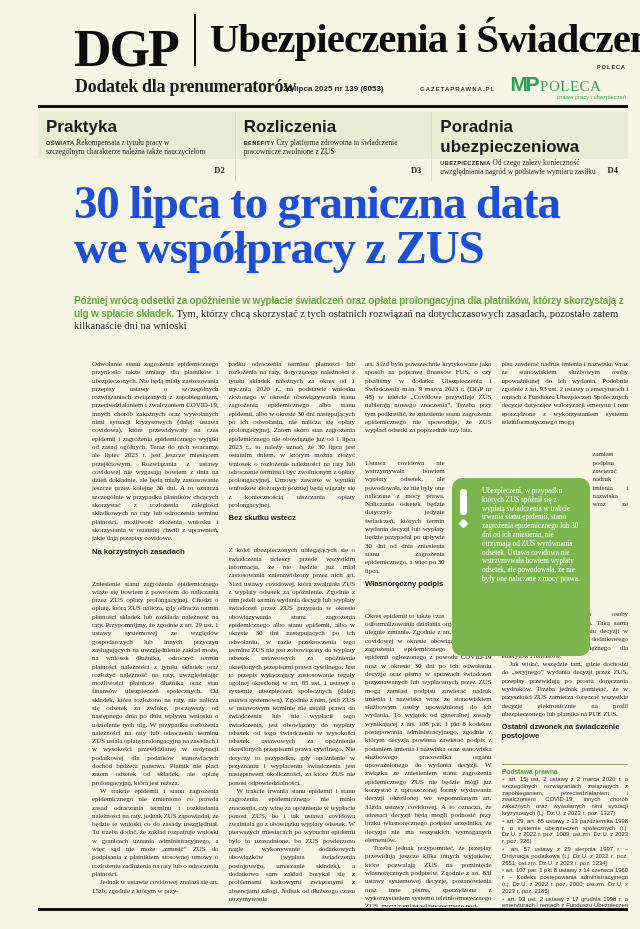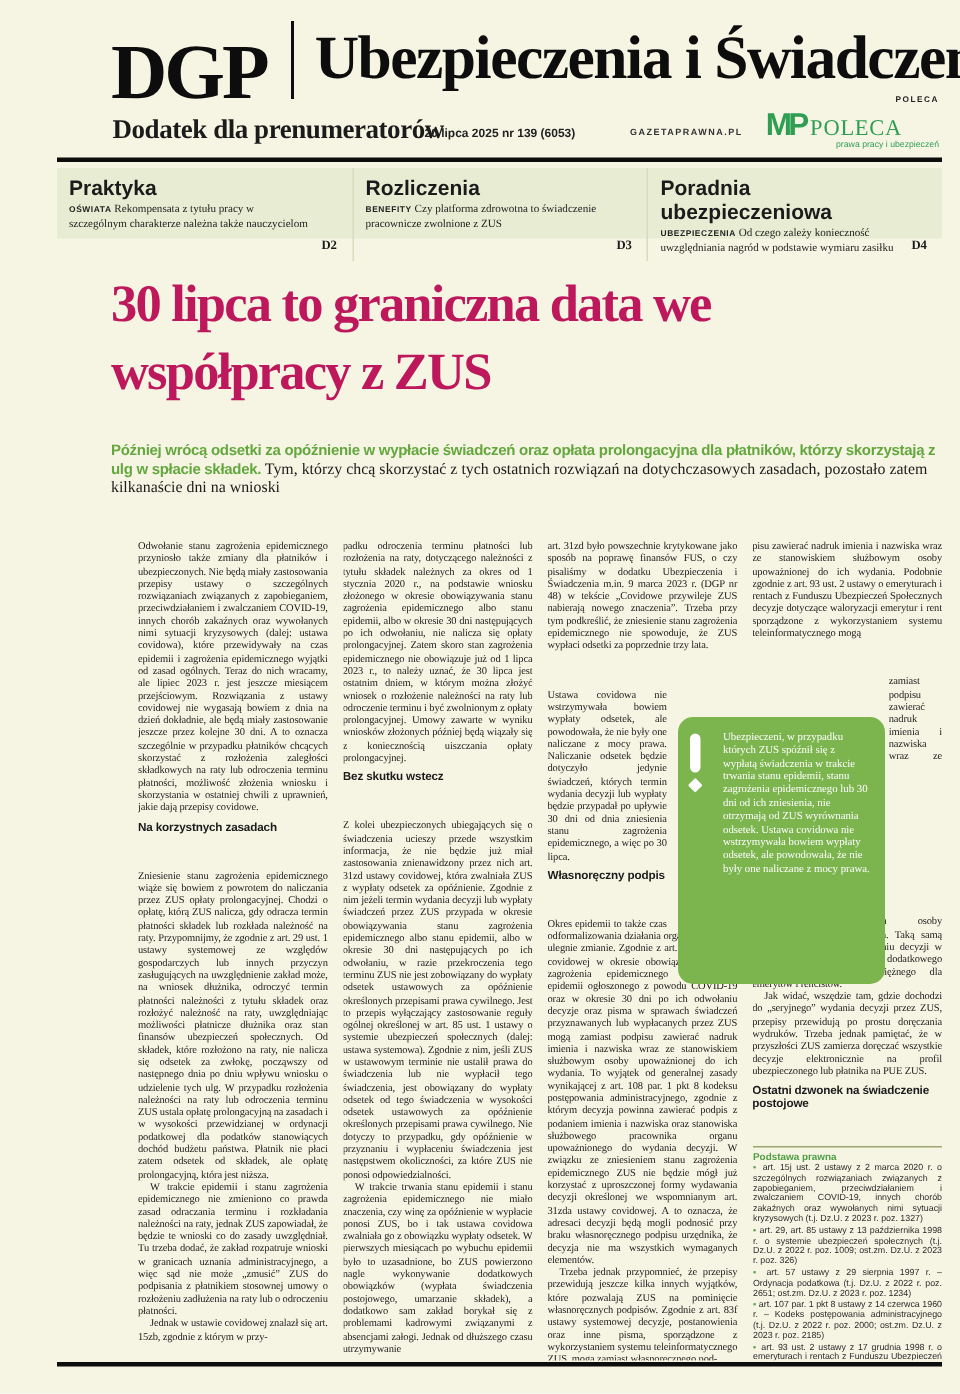--- a/index.html
+++ b/index.html
@@ -24,27 +24,27 @@
   .mplogo .row{display:flex;justify-content:center;align-items:baseline;gap:3px;}
   .mp{font-family:"Liberation Sans",sans-serif;font-weight:900;font-size:21px;letter-spacing:-2.5px;}
   .monitor{font-family:"Liberation Serif",serif;font-size:15px;letter-spacing:0.5px;}
   .mon-tag{font-family:"Liberation Sans",sans-serif;font-size:5.8px;margin-top:-2px;}
   .rule-top{position:absolute;left:38px;top:105px;width:590px;height:3px;background:#0d0d0d;}
   
   .teasers{position:absolute;left:38px;top:112px;width:590px;height:47px;background:#e8ecd2;
        display:grid;grid-template-columns:1fr 1fr 1fr;}
   .teaser{padding:5px 10px 4px 8px;position:relative;border-left:1px solid #d6dcbd;}
   .teaser:first-child{border-left:none;}
-  .t-title{font-family:"Liberation Sans",sans-serif;font-weight:700;font-size:14px;margin-bottom:2px;}
+  .t-title{font-family:"Liberation Sans",sans-serif;font-weight:700;font-size:17px;margin-bottom:2px;}
   .t-body{font-size:7.4px;line-height:8.8px;color:#222;padding-right:18px;}
   .t-kick{font-family:"Liberation Sans",sans-serif;font-weight:700;font-size:5.6px;letter-spacing:0.4px;}
   .t-page{position:absolute;right:10px;bottom:6px;font-weight:700;font-size:8.5px;}
   
-  .headline{position:absolute;left:74px;top:180px;width:545px;font-weight:700;font-size:35px;
-       line-height:45px;letter-spacing:-1.2px;color:#be185d;}
+  .headline{position:absolute;left:74px;top:180px;width:545px;font-weight:700;font-size:47px;
+       line-height:45px;letter-spacing:-1.2px;color:#1d4ed8;}
   .lede{position:absolute;left:74px;top:295px;width:552px;font-size:10.6px;line-height:12.6px;}
   .lede b{color:#64a73e;font-family:"Liberation Sans",sans-serif;font-size:10px;letter-spacing:-0.2px;}
   
   .author{position:absolute;left:34px;top:337px;width:52px;text-align:right;
        font-family:"Liberation Sans",sans-serif;}
   .a-bar{width:26px;height:6px;background:#3d5a28;margin:0 0 4px auto;}
   .a-name{font-weight:700;font-size:7.4px;line-height:8.6px;}
   .a-role{font-size:6.6px;line-height:8px;color:#555;margin-top:2px;}
   
   .body-wrap{position:absolute;left:92px;top:336px;width:536px;height:571px;overflow:hidden;}

